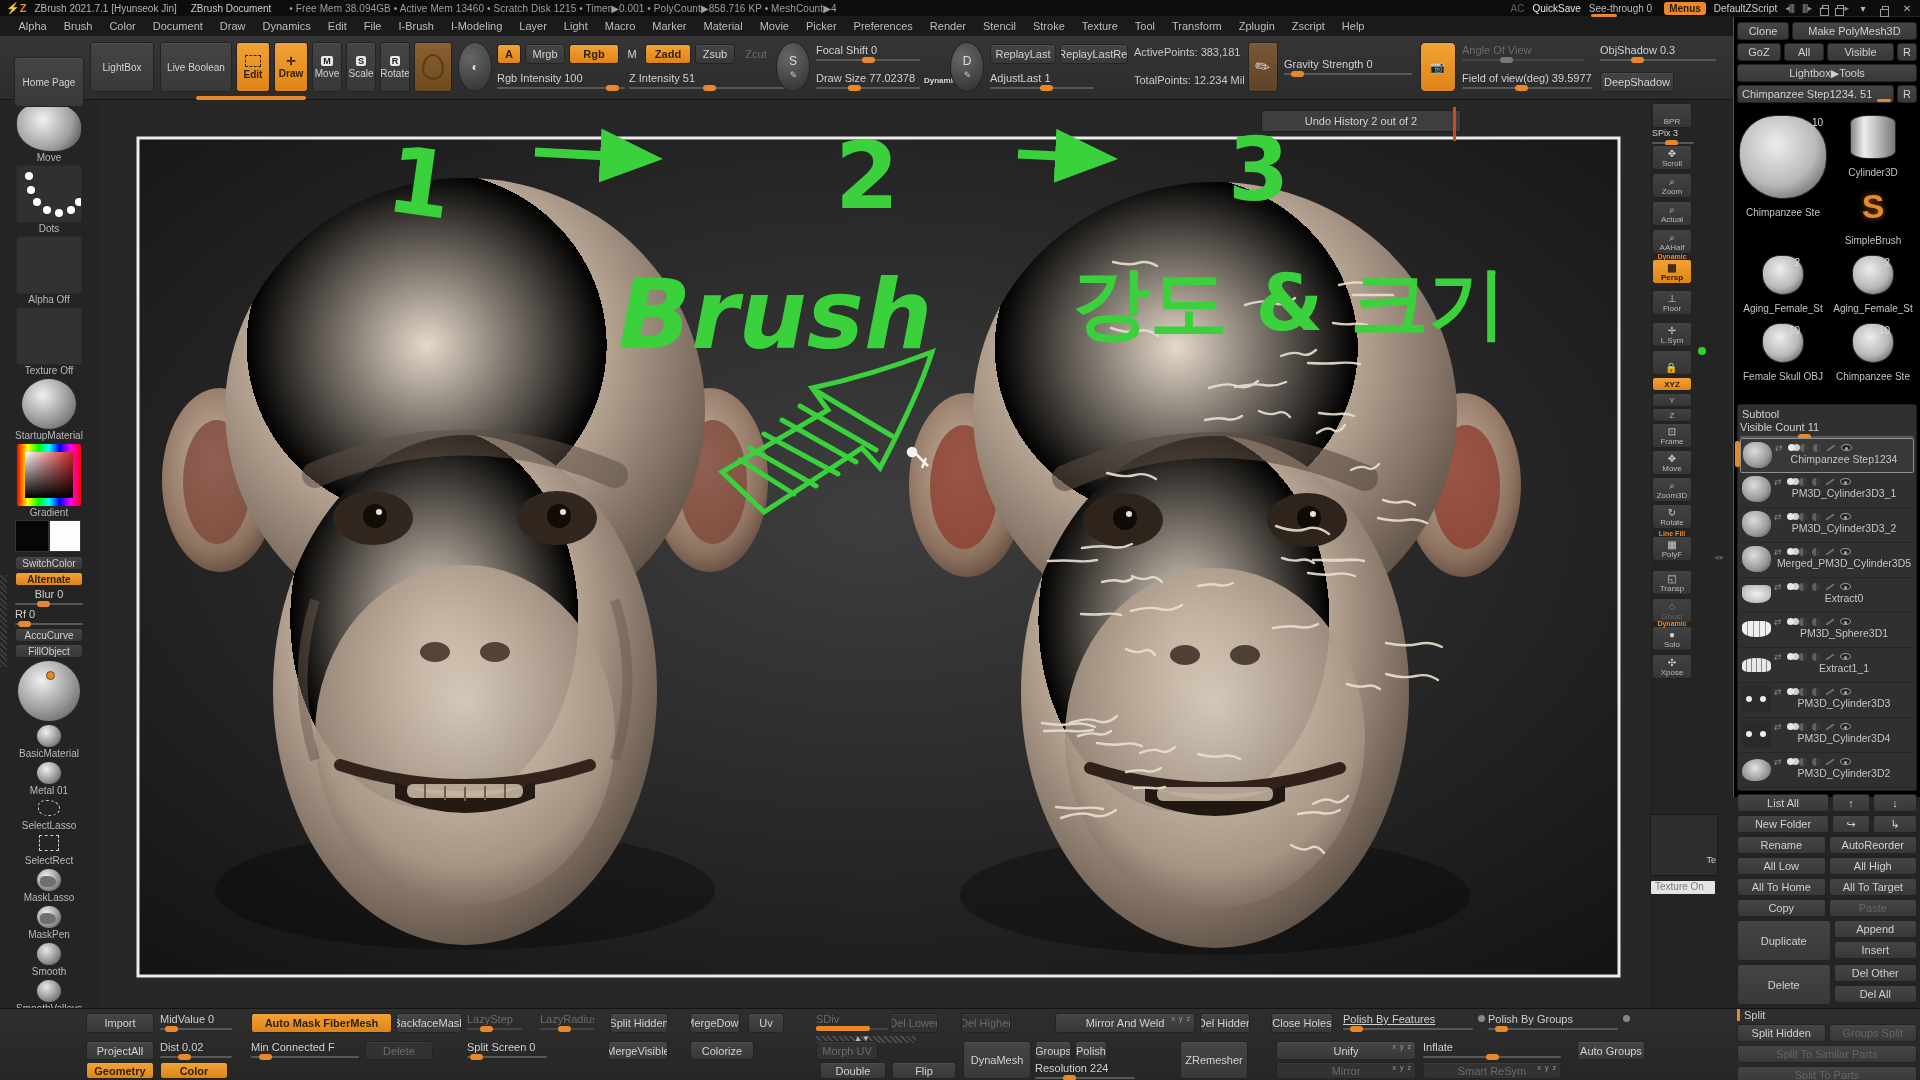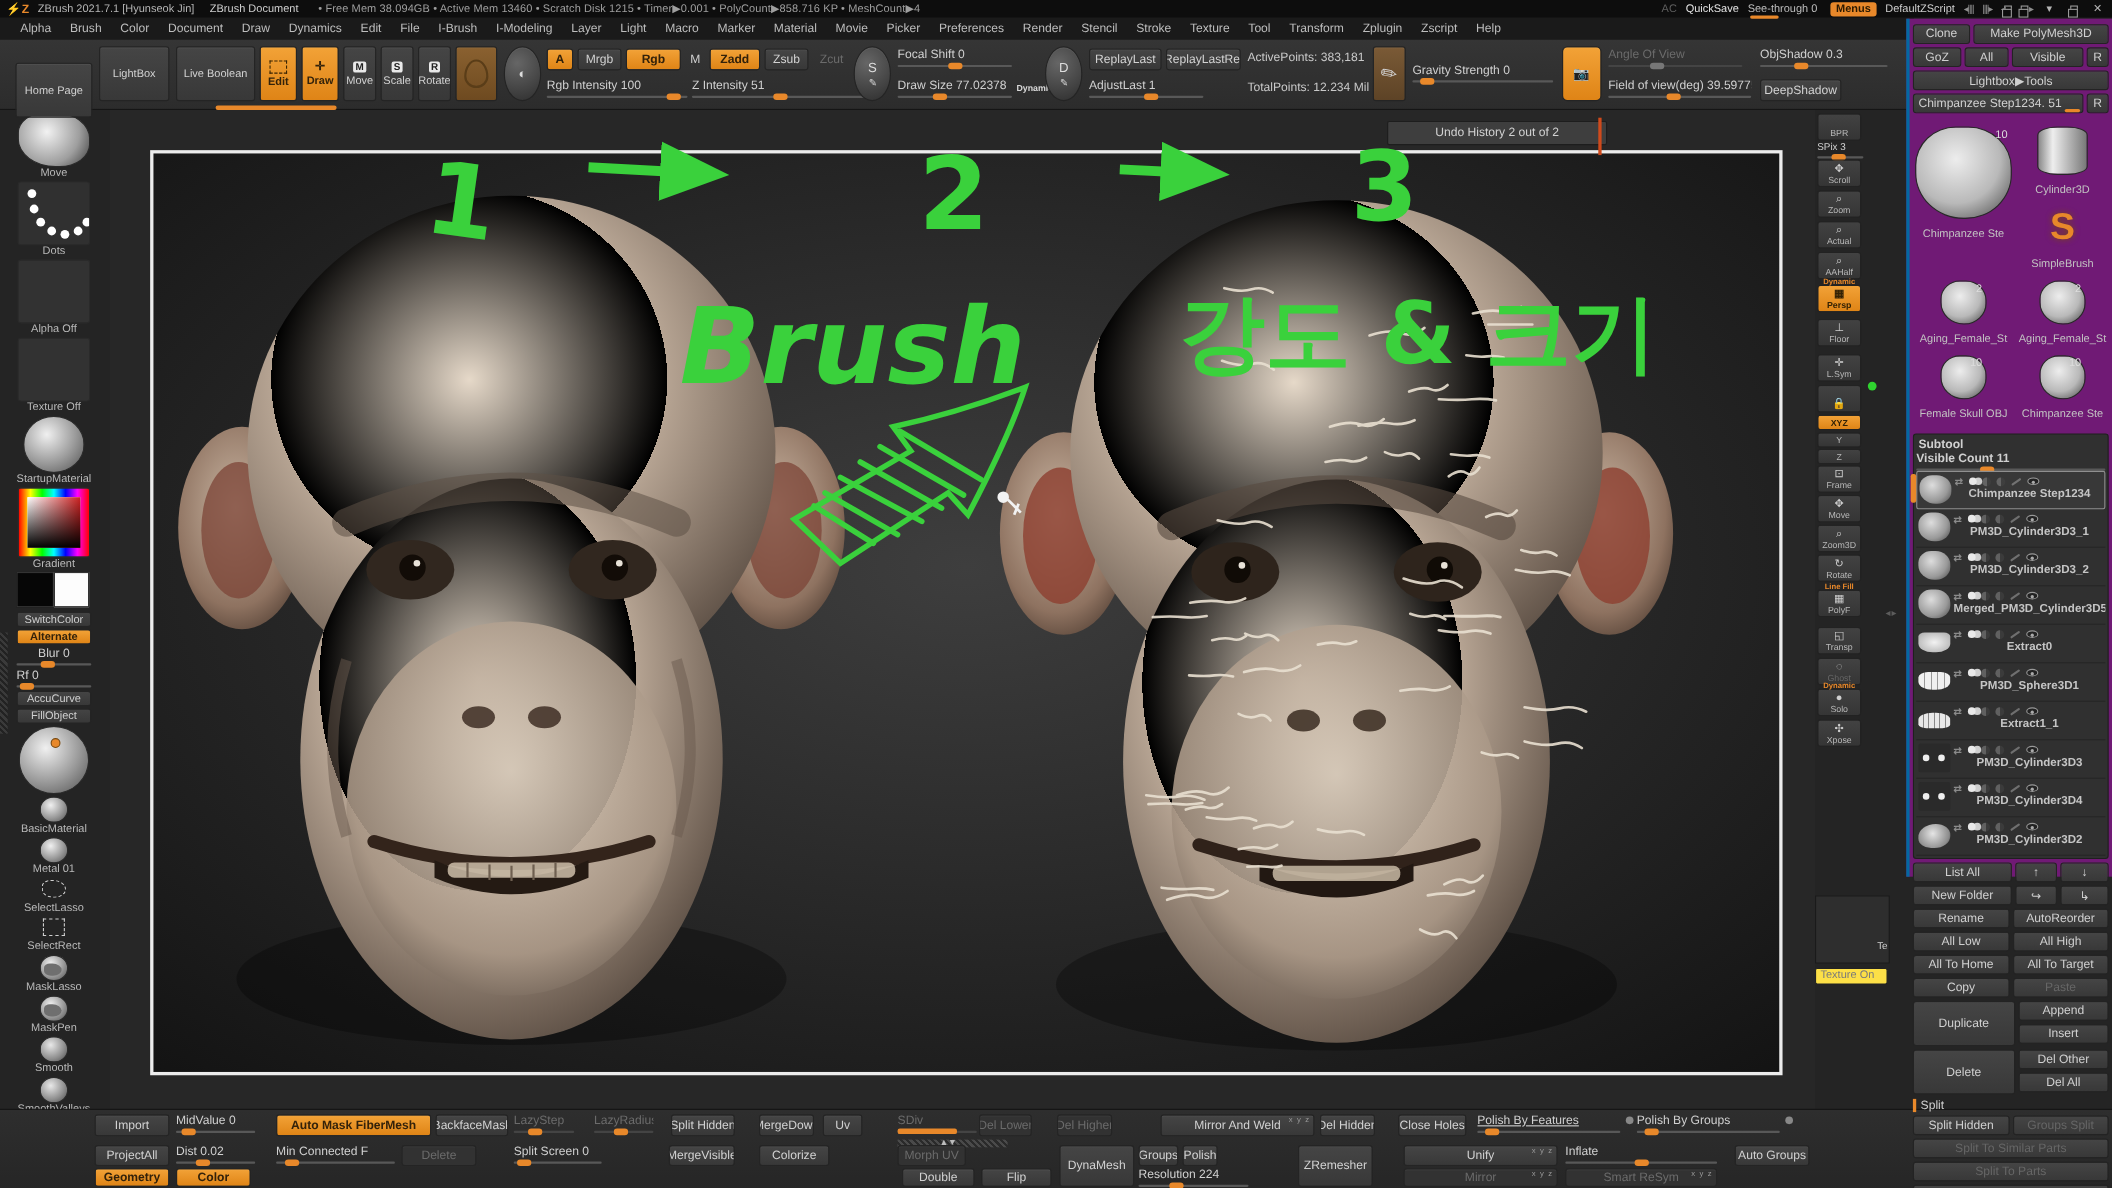--- a/index.html
+++ b/index.html
@@ -73,40 +73,40 @@
 .rs-item{position:absolute;left:4px;width:40px;height:25px;background:linear-gradient(#424242,#353535);
   border:1px solid #222;border-radius:3px;color:#b9b9b9;display:flex;flex-direction:column;
   align-items:center;justify-content:flex-end;padding-bottom:1px;overflow:visible;}
 .rs-item.on{background:linear-gradient(#f2a237,#df8416);color:#332205;font-weight:bold;}
 .rs-item.disabled{color:#666;}
 .rs-item .rtag{position:absolute;top:-7px;left:0;width:100%;text-align:center;font-size:7px;color:#e8882a;font-weight:bold;}
 .rs-item .rico{font-size:10px;line-height:10px;color:#cfcfcf;}
 .rs-item.on .rico{color:#332205;}
 #texbox{position:absolute;left:2px;top:716px;width:68px;height:62px;background:#2e2e2e;border:1px solid #1a1a1a;}
 #texbox span{position:absolute;right:1px;top:40px;font-size:9px;color:#cfcfcf;}
-#texon{position:absolute;left:2px;top:782px;width:66px;height:15px;background:#fde047;border:1px solid #222;
+#texon{position:absolute;left:2px;top:782px;width:66px;height:15px;background:#e5e5e5;border:1px solid #222;
   color:#7a7a7a;font-size:10px;padding-left:4px;border-radius:2px;}
 
-#rpanel{position:absolute;left:1733px;top:17px;width:187px;height:780px;background:#701a75;
-  border-left:3px solid #0369a1;z-index:20;font-size:11px;padding:2px 3px;}
+#rpanel{position:absolute;left:1733px;top:17px;width:187px;height:780px;background:#000000;
+  border-left:1px solid #0369a1;z-index:20;font-size:11px;padding:2px 3px;}
 .prow{display:flex;gap:3px;margin-top:3px;}
 .pbtn{background:linear-gradient(#454545,#383838);border:1px solid #232323;border-radius:3px;color:#d0d0d0;
   font-size:11px;height:18px;display:flex;align-items:center;justify-content:center;padding:0 4px;
   white-space:nowrap;overflow:hidden;}
 .pbtn.grow{flex:1;}
 .pbtn.disabled{color:#666;}
 .psec{background:#3a3a3a;border:1px solid #262626;border-radius:3px;color:#cfcfcf;height:17px;
   display:flex;align-items:center;padding:0 6px;margin-top:3px;}
 #toolgrid{display:grid;grid-template-columns:92px 86px;gap:1px;margin-top:4px;font-size:10px;color:#bdbdbd;}
 .tcell{position:relative;text-align:center;}
 .tthumb{background:#343434;border:1px solid #282828;margin:8px auto;position:relative;}
 .tbadge{position:absolute;right:3px;top:1px;color:#ddd;font-size:10px;}
 .tname{font-size:10px;line-height:11px;white-space:nowrap;overflow:hidden;color:#c2c2c2;}
 .chimpblob{background:radial-gradient(circle at 42% 35%,#ededed,#b9b9b9 55%,#5c5c5c 90%,#3a3a3a);border-radius:42% 45% 48% 50%;}
-#subtoolbox{border:1px solid #1f1f1f;background:#303030;border-radius:3px;margin-top:12px;padding:2px;font-weight:bold;}
+#subtoolbox{border:1px solid #1f1f1f;background:#303030;border-radius:3px;margin-top:22px;padding:2px;}
 .st-item{position:relative;height:35px;border-bottom:1px solid #262626;padding-left:34px;}
 .st-item.sel{border:1px solid #8f8f8f;border-radius:2px;background:#383838;}
 .st-thumb{position:absolute;left:2px;top:3px;width:29px;height:26px;background:#2a2a2a;border-radius:2px;}
 .st-icons{display:flex;gap:5px;align-items:center;height:14px;padding-top:3px;}
 .st-name{text-align:center;font-size:10.5px;color:#c5c5c5;line-height:13px;white-space:nowrap;overflow:hidden;}
 .mini{display:inline-block;}
 .mdot{width:7px;height:7px;border-radius:50%;background:#e9e9e9;box-shadow:5px 0 0 #cfcfcf;}
 .mhalf{width:8px;height:8px;border-radius:50%;background:linear-gradient(90deg,#888 50%,#444 50%);opacity:.55;}
 .meye{width:11px;height:7px;border-radius:50%;background:#222;border:1px solid #999;position:relative;}
 .meye:after{content:"";position:absolute;left:3.5px;top:1.5px;width:3px;height:3px;border-radius:50%;background:#aaa;}

